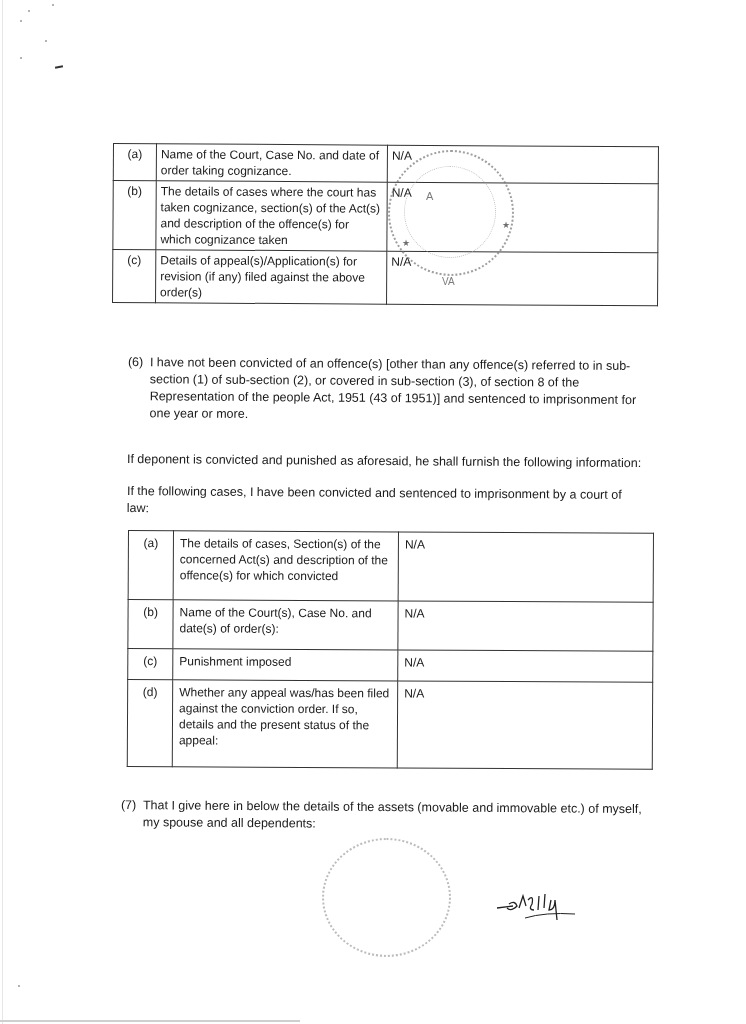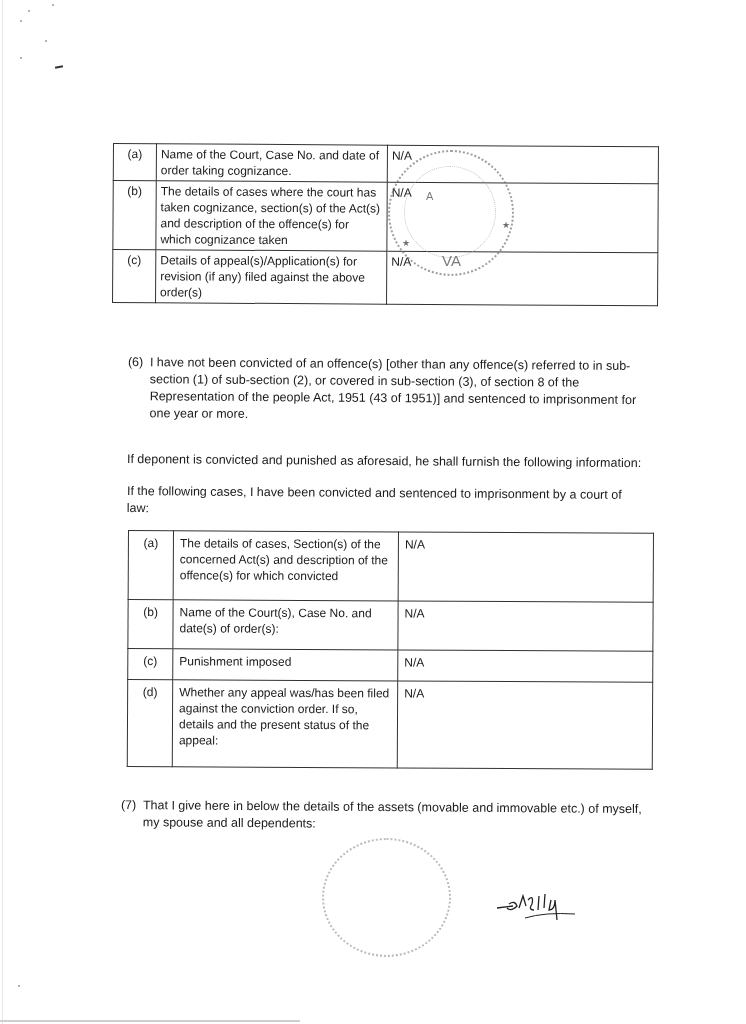--- a/index.html
+++ b/index.html
@@ -80,21 +80,21 @@
     <td class="value-cell">N/A</td>
   </tr>
 </tbody>
   </table>
 
 <div class="stamp">
   <div class="stamp-inner"></div>
   <span class="stamp-star" style="left:112px;top:68px">★</span>
   <span class="stamp-star" style="left:12px;top:86px">★</span>
   <span style="position:absolute;left:36px;top:38px;font-size:11px;color:#444">A</span>
-  <span style="position:absolute;left:52px;top:100px;font-size:15px;color:#444">VA</span>
+  <span style="position:absolute;left:52px;top:124px;font-size:10px;color:#444">VA</span>
 </div>
 
 <div class="para" id="para6">
   <span class="num">(6)</span>
   <span class="body">I have not been convicted of an offence(s) [other than any offence(s) referred to in sub-section (1) of sub-section (2), or covered in sub-section (3), of section 8 of the Representation of the people Act, 1951 (43 of 1951)] and sentenced to imprisonment for one year or more.</span>
 </div>
 
 <div class="para" id="line-a">If deponent is convicted and punished as aforesaid, he shall furnish the following information:</div>
 <div class="para" id="line-b">If the following cases, I have been convicted and sentenced to imprisonment by a court of law:</div>
 

